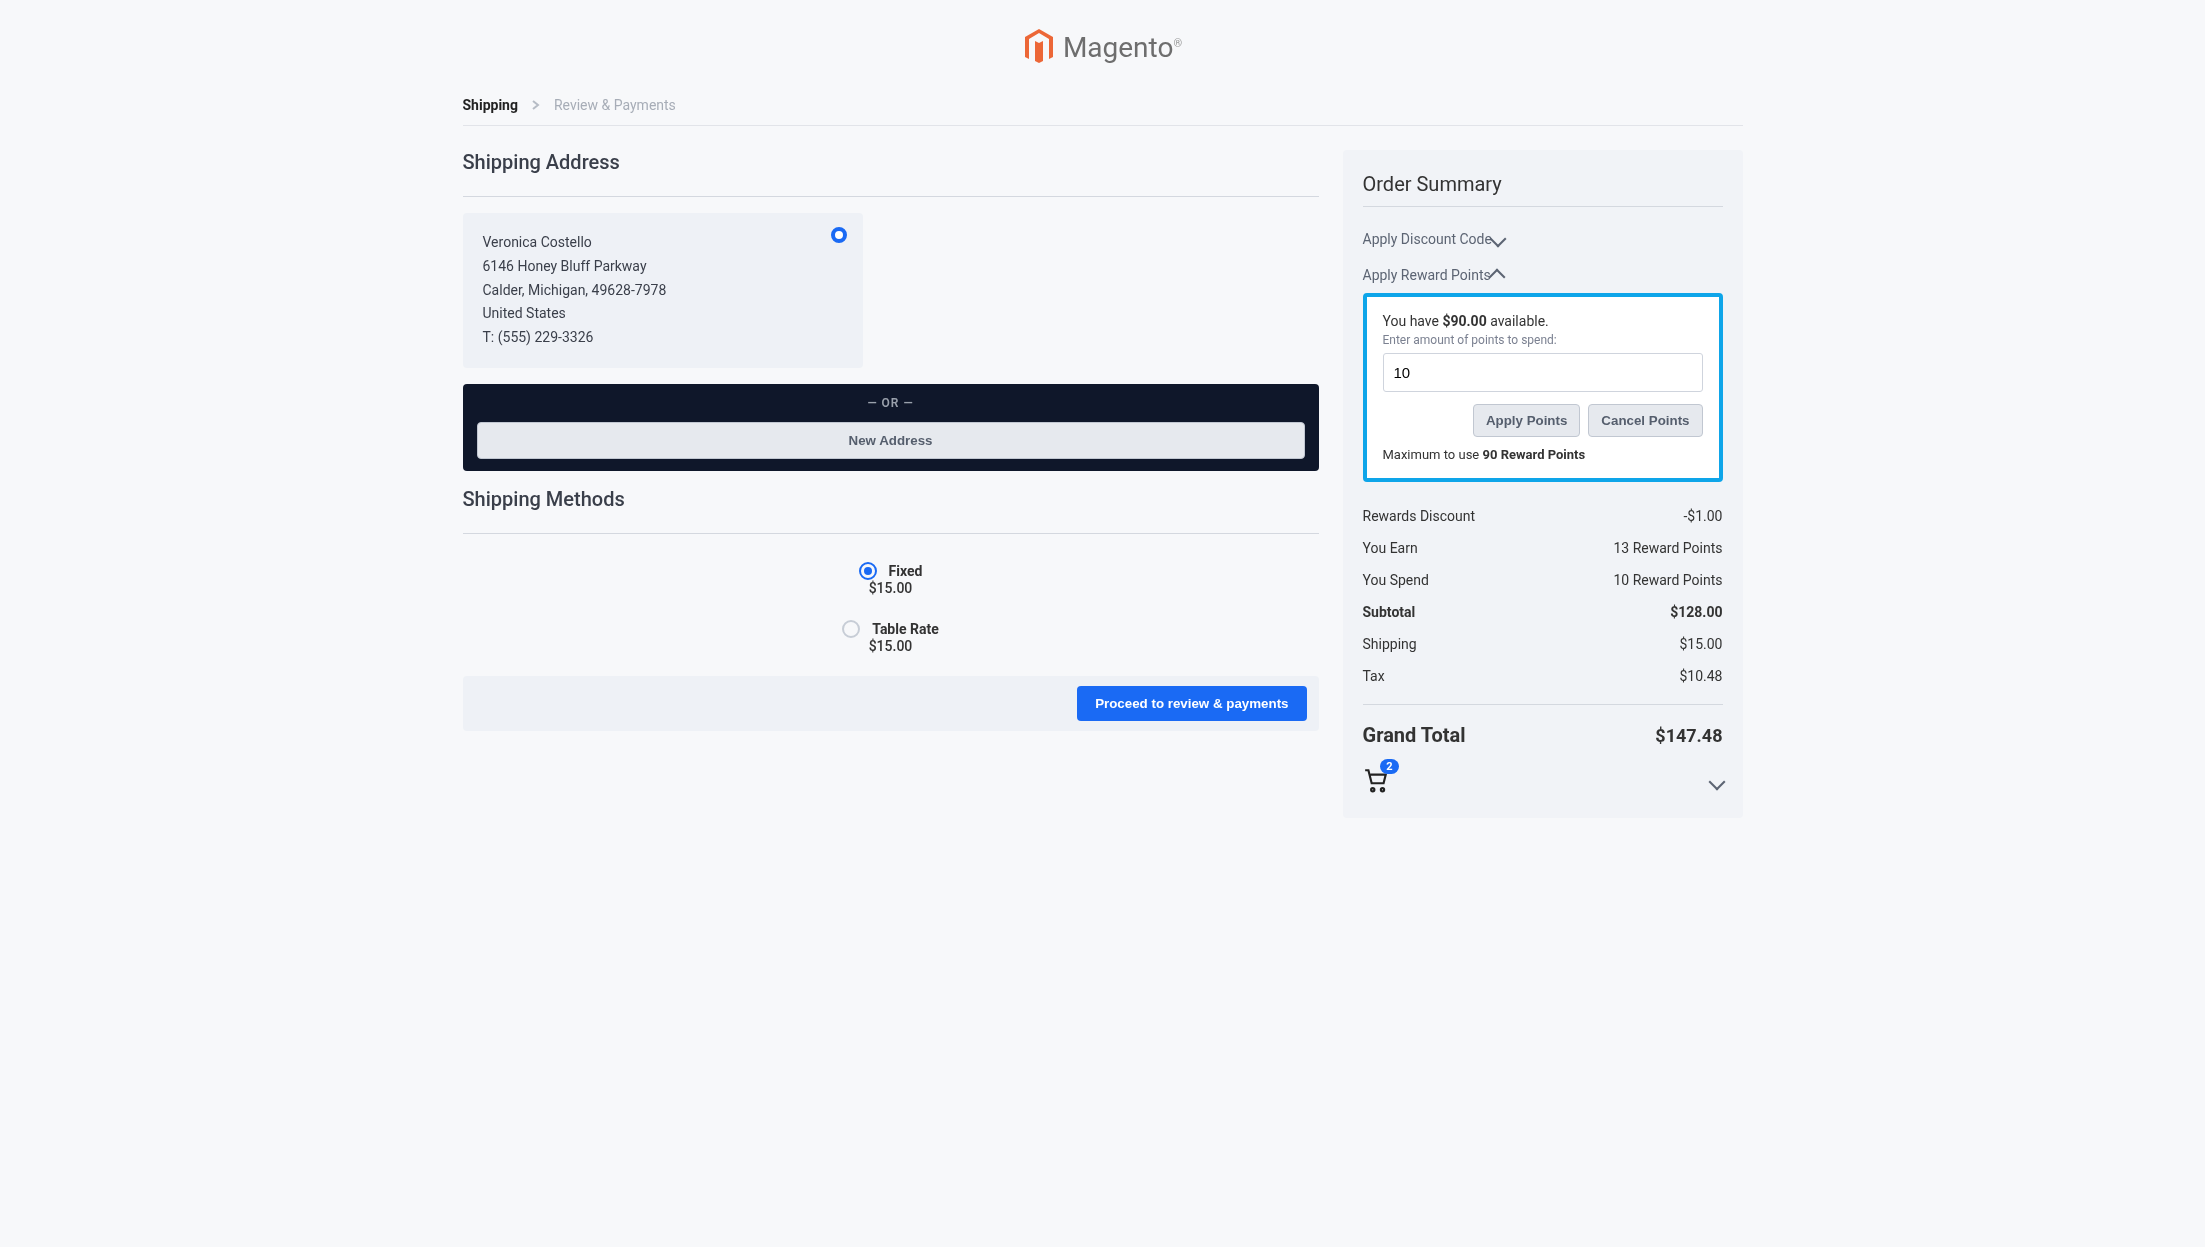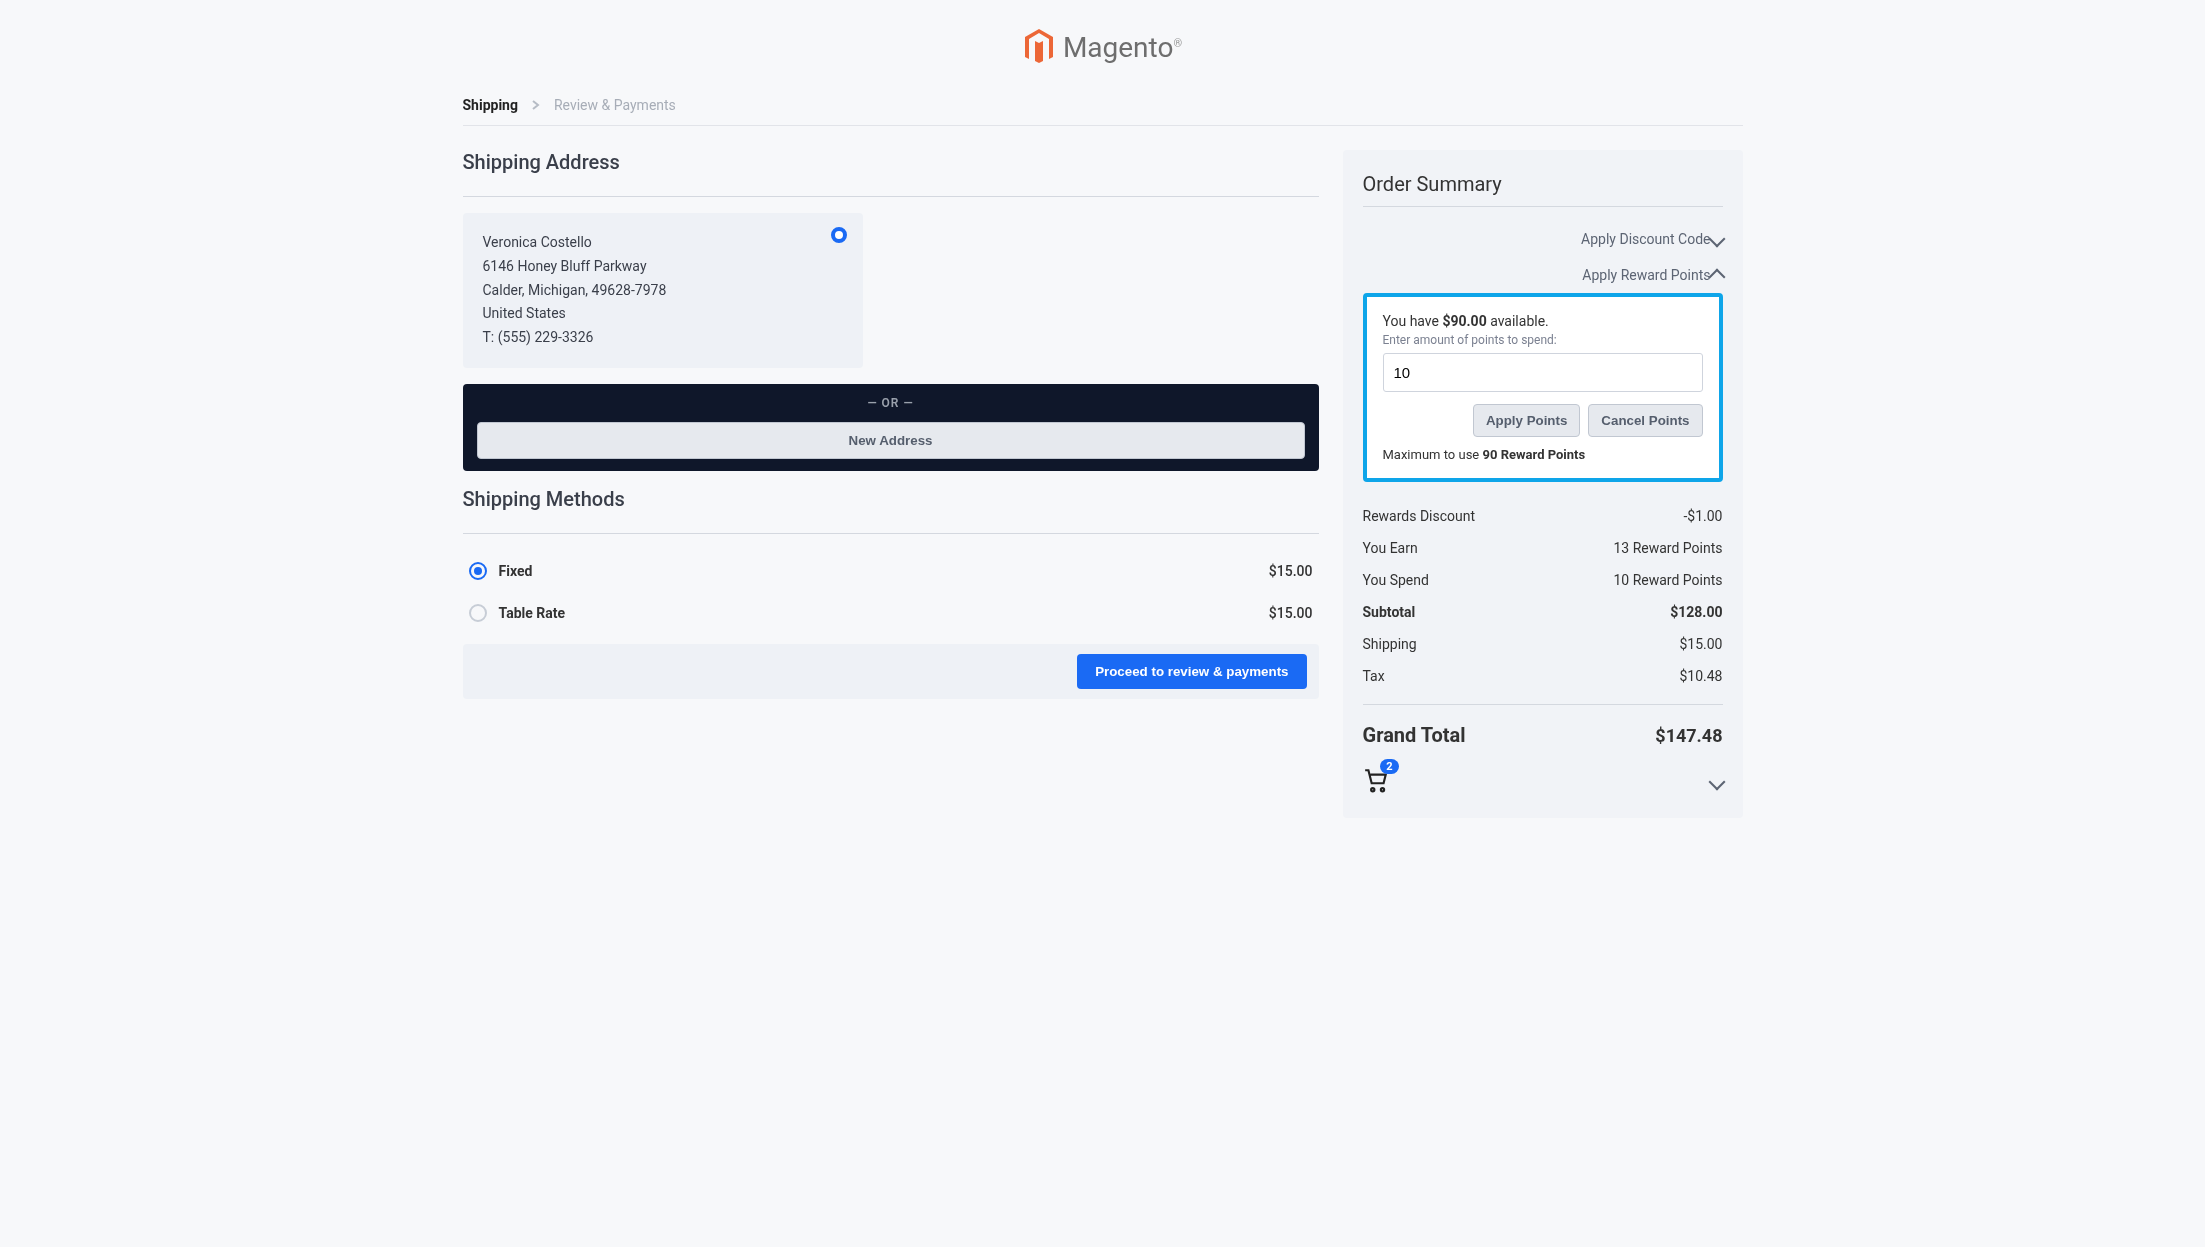--- a/index.html
+++ b/index.html
@@ -108,20 +108,21 @@
     font-weight: 700;
     color: #555e6d;
     cursor: pointer;
   }
   .ship-methods { margin-top: 16px; }
   .method-row {
     display: flex;
     align-items: center;
     justify-content: space-between;
     padding: 12px 6px;
+    flex-direction: column;
   }
   .method-left { display: flex; align-items: center; gap: 12px; }
   .radio {
     width: 18px; height: 18px;
     border-radius: 50%;
     border: 2px solid #c7cdd6;
     display: inline-block;
     position: relative;
   }
   .radio.selected {
@@ -157,21 +158,21 @@
   .sidebar h3 {
     font-size: 20px;
     font-weight: 400;
     padding-bottom: 10px;
     border-bottom: 1px solid #d4d8df;
     margin-bottom: 14px;
     color: #333;
   }
   .accordion-row {
     display: flex;
-    justify-content: flex-end;
+    justify-content: flex-start;
     align-items: center;
     padding: 10px 0;
     color: #5c6473;
     cursor: pointer;
     font-size: 14px;
   }
   .chev {
     width: 12px; height: 12px;
     border-right: 2px solid #5c6473;
     border-bottom: 2px solid #5c6473;

